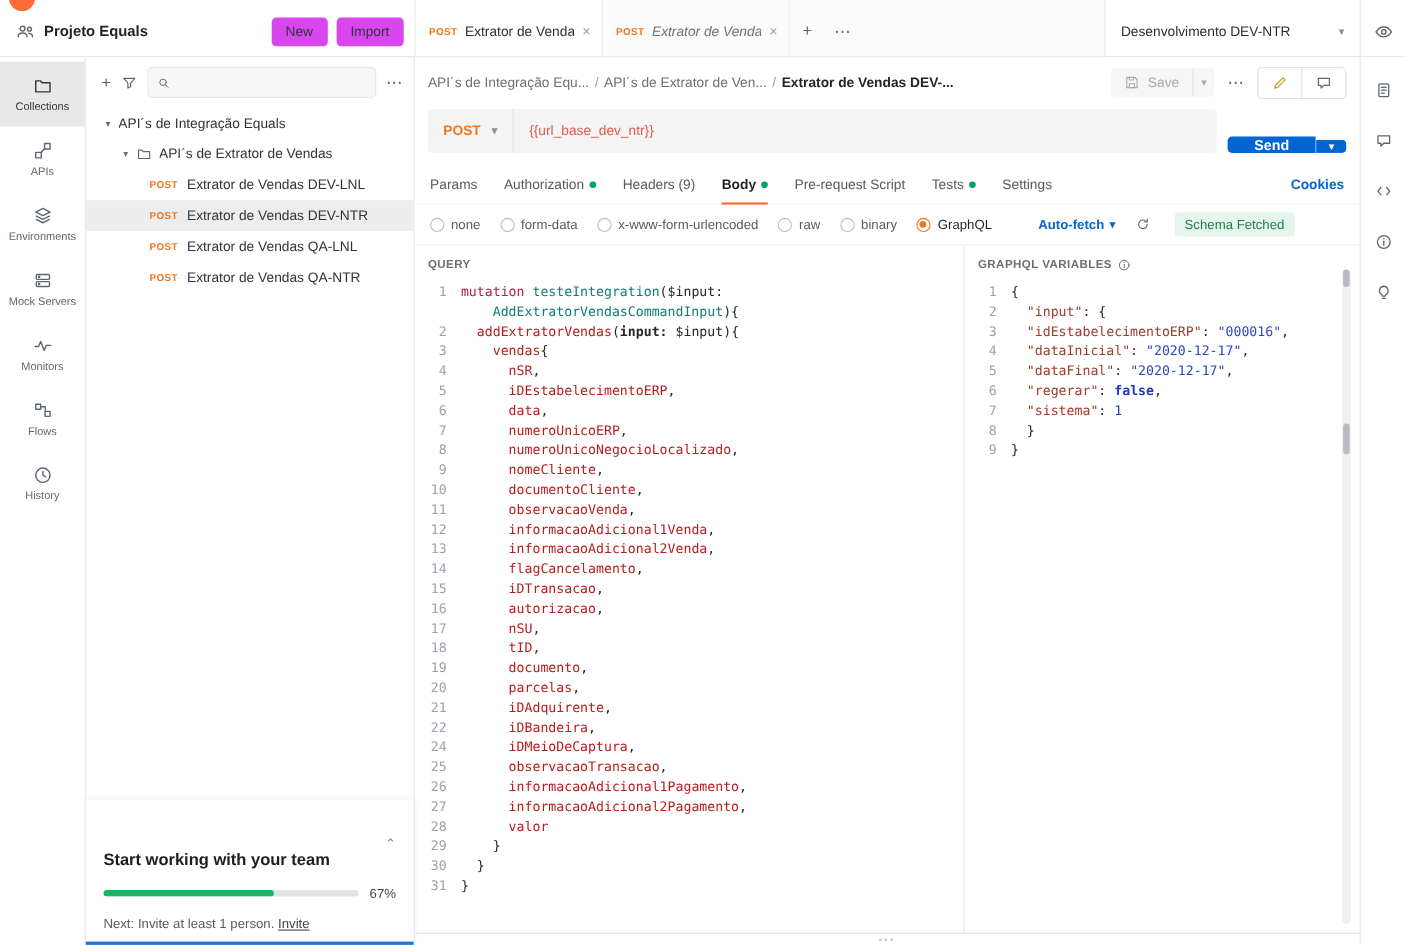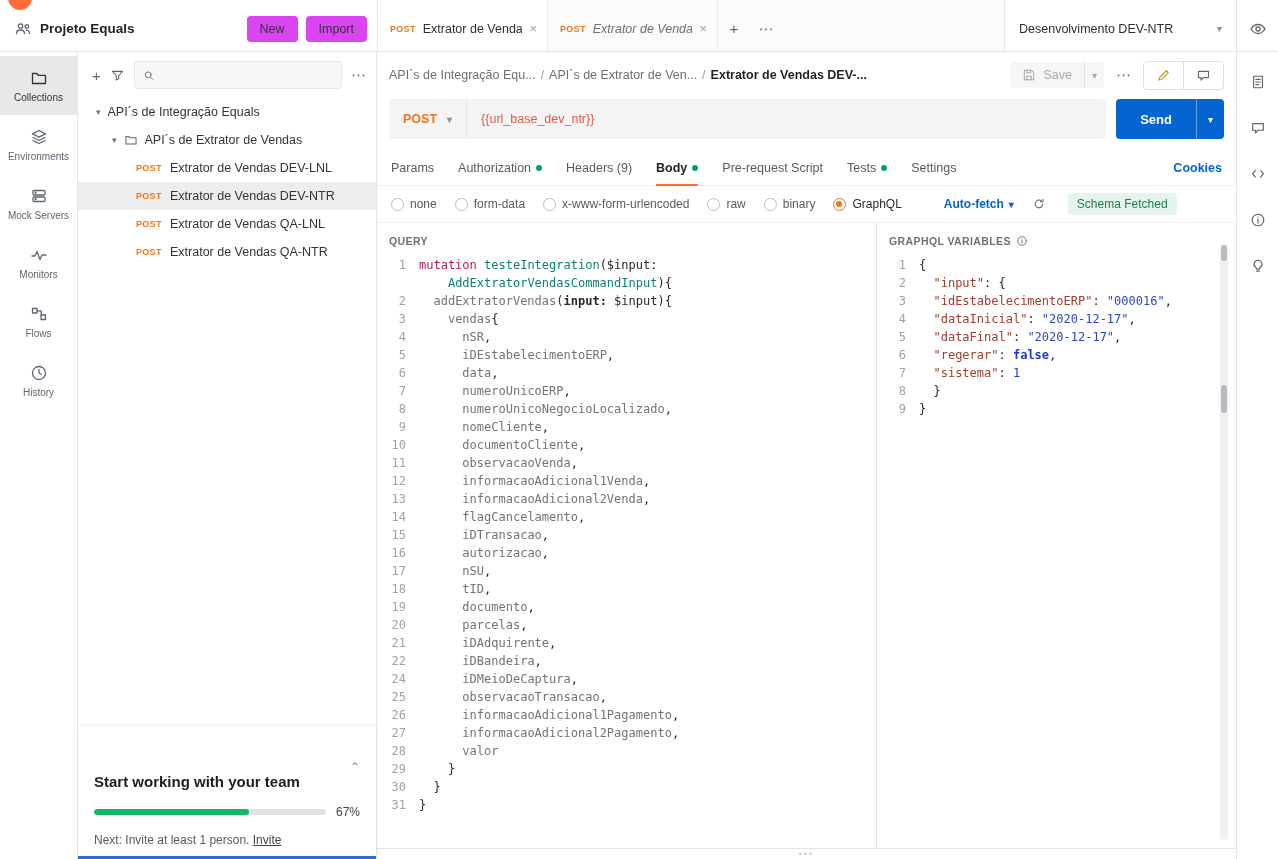--- a/index.html
+++ b/index.html
@@ -79,21 +79,21 @@
   .save-main { display:flex; gap:7px; background:#f6f6f6; color:#a6abb3; padding:6px 12px; font-size:12.5px; }
   .save-caret { background:#f6f6f6; border-left:1px solid #e3e3e3; color:#a6abb3; display:flex; align-items:center; padding:0 7px; font-size:10px; }
   .hdr-iconpair { display:flex; border:1px solid #e0e0e0; border-radius:4px; overflow:hidden; }
   .hdr-iconpair .cell { padding:6px 12px; display:flex; align-items:center; }
   .hdr-iconpair .cell + .cell { border-left:1px solid #e0e0e0; }
 
   .req-row { height:52px; display:flex; align-items:center; gap:10px; padding:0 12px 10px 12px; }
   .urlbar { flex:1; height:40px; display:flex; align-items:center; background:#f4f4f4; border-radius:4px; min-width:0; }
   .method-dd { height:100%; display:flex; align-items:center; gap:10px; padding:0 14px; border-right:1px solid #e3e3e3; font-weight:700; color:#f0771a; font-size:12.5px; cursor:pointer; }
   .url-text { padding:0 14px; color:#e05b49; font-size:12.5px; white-space:nowrap; overflow:hidden; }
-  .send-group { display:flex; height:40px; flex:0 0 auto; }
+  .send-group { display:flex; height:40px; flex:0 0 auto;align-items:flex-end; }
   .send-btn { background:#0265d2; color:#fff; font-weight:700; font-size:13px; display:flex; align-items:center; padding:0 24px; border-radius:4px 0 0 4px; cursor:pointer; }
   .send-caret { background:#0265d2; width:28px; border-left:1px solid rgba(255,255,255,.4); border-radius:0 4px 4px 0; display:flex; align-items:center; justify-content:center; color:#fff; font-size:10px; cursor:pointer; }
 
   .rtabs-row { height:36px; display:flex; align-items:center; gap:24px; padding:0 14px; font-size:12.5px; color:#565b61; border-bottom:1px solid #f1f1f1; }
   .rtab { position:relative; height:100%; display:flex; align-items:center; gap:5px; cursor:pointer; white-space:nowrap; }
   .rtab.active { color:#1f2327; font-weight:700; }
   .rtab.active::after { content:""; position:absolute; left:0; right:0; bottom:-1px; height:2px; background:#ff6c37; }
   .gdot { width:6px; height:6px; border-radius:50%; background:#00a35f; }
   .cookies { margin-left:auto; color:#0265d2; font-weight:600; cursor:pointer; }
 
@@ -111,21 +111,21 @@
   .pane { display:flex; flex-direction:column; padding:12px 0 0 12px; min-width:0; }
   .pane-query { width:500px; flex:0 0 500px; border-right:1px solid #e6e6e6; }
   .pane-vars { flex:1; position:relative; padding-right:26px; }
   .pane-head { font-size:10.5px; font-weight:700; letter-spacing:.4px; color:#6b7075; display:flex; align-items:center; gap:5px; margin-bottom:9px; }
   .code-area { flex:1; overflow:hidden; font-family:"DejaVu Sans Mono", monospace; font-size:12px; line-height:18px; }
   .code-line { display:flex; }
   .ln { flex:0 0 30px; width:30px; text-align:right; padding-right:13px; color:#9aa2ac; user-select:none; }
   .code { white-space:pre-wrap; color:#24292e; flex:1; min-width:0; }
   .tk-kw { color:#b11e52; }
   .tk-fn { color:#0e7f72; }
-  .tk-prop { color:#737373; }
+  .tk-prop { color:#b91c1c; }
   .tk-attr { color:#24292e; font-weight:700; }
   .tk-vr { color:#24292e; }
   .tk-pl { color:#24292e; }
   .tk-key { color:#a03c2d; }
   .tk-str { color:#2f46c1; }
   .tk-bool { color:#1d39c4; font-weight:700; }
   .tk-num { color:#1d39c4; }
 
   .vscroll { position:absolute; right:8px; top:22px; bottom:8px; width:8px; background:#f1f1f3; border-radius:4px; }
   .vthumb { position:absolute; left:1px; width:6px; border-radius:3px; background:#b8bcc2; }
@@ -192,20 +192,28 @@
   </div>
 
   <div class="content">
 
     <div class="rail">
       <div class="rail-item active">
         <svg class="sic" width="18" height="18" viewBox="0 0 18 18">
             <path d="M2.5 4.5h4.2l1.6 1.8h7.2v8.2H2.5z"></path>
           </svg>
         <span>Collections</span>
+      </div>
+      <div class="rail-item">
+        <svg class="sic" width="18" height="18" viewBox="0 0 18 18">
+            <rect x="2.5" y="10.5" width="5" height="5"></rect>
+            <rect x="10.5" y="2.5" width="5" height="5"></rect>
+            <path d="M7.5 10.5l3-3"></path>
+          </svg>
+        <span>APIs</span>
       </div>
       <div class="rail-item">
         <svg class="sic" width="18" height="18" viewBox="0 0 18 18">
             <path d="M9 2.5l6.5 3.3L9 9.1 2.5 5.8z"></path>
             <path d="M3 9.5l6 3 6-3"></path>
             <path d="M3 12.5l6 3 6-3"></path>
           </svg>
         <span>Environments</span>
       </div>
       <div class="rail-item">

